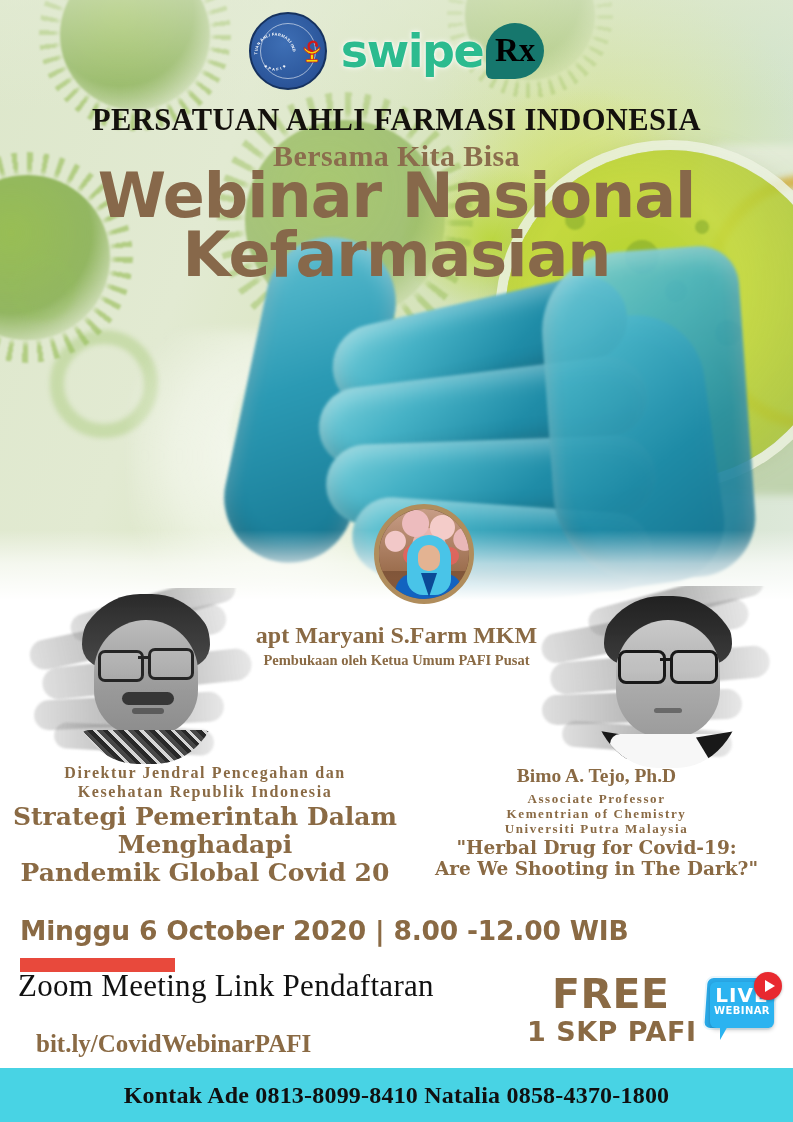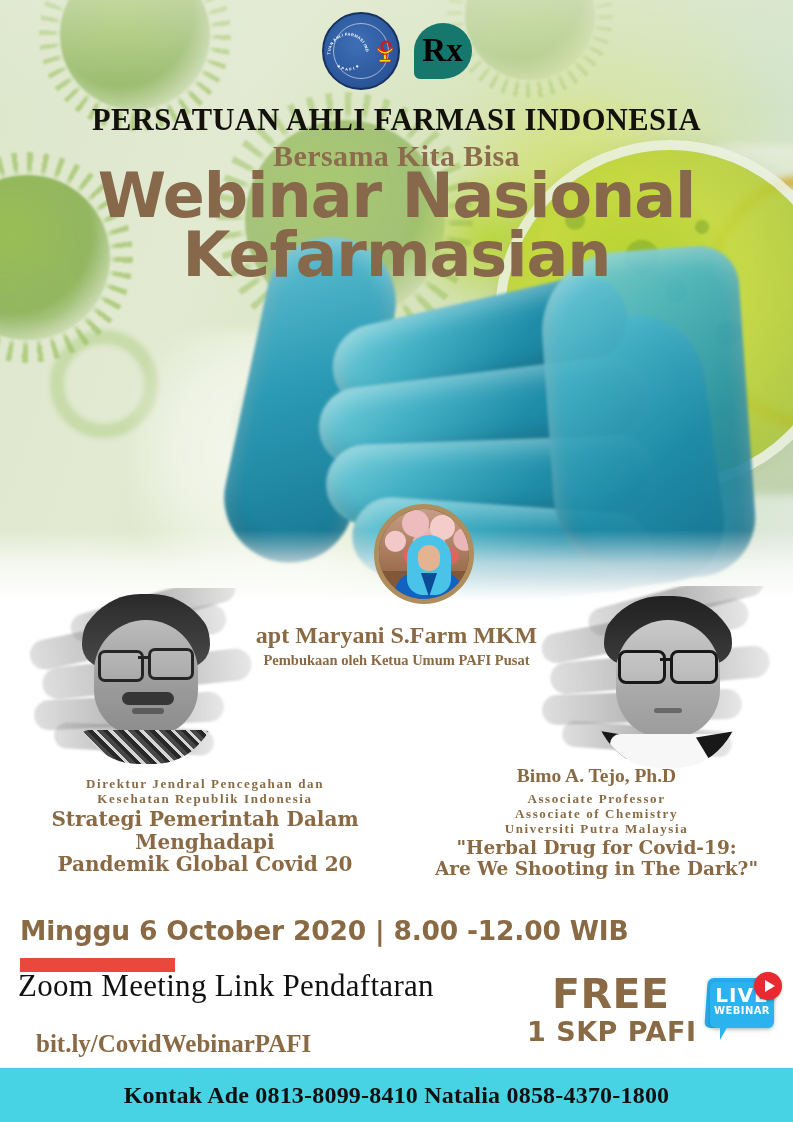--- a/index.html
+++ b/index.html
@@ -198,22 +198,22 @@
   .rp .suit-l{position:absolute;left:2px;top:134px;width:46px;height:38px;background:#1e1e1e;clip-path:polygon(0 0,100% 20%,60% 100%,0 100%);}
   .rp .suit-r{position:absolute;left:104px;top:134px;width:46px;height:38px;background:#1e1e1e;clip-path:polygon(0 20%,100% 0,100% 100%,40% 100%);}
 
   
   .sp-name{font-family:"Liberation Serif",serif;font-weight:bold;color:#8a6a44;text-align:center;}
   .sp-sub{font-family:"Liberation Serif",serif;font-weight:bold;color:#8a6a44;text-align:center;letter-spacing:1.6px;line-height:1.16;}
   .sp-topic{font-family:"DejaVu Serif",serif;font-weight:bold;color:#8a6a44;text-align:center;line-height:1.12;}
 
   .left-col{position:absolute;left:0;top:758px;width:410px;}
   .left-col .sp-name{font-size:21.5px;}
-  .left-col .sp-sub{font-size:13px;margin-top:18px;}
-  .left-col .sp-topic{font-size:20px;margin-top:2px;}
+  .left-col .sp-sub{font-size:16px;margin-top:6px;}
+  .left-col .sp-topic{font-size:25px;margin-top:2px;}
 
   .right-col{position:absolute;left:400px;top:765px;width:393px;}
   .right-col .sp-name{font-size:19.5px;}
   .right-col .sp-sub{font-size:13px;margin-top:4px;}
   .right-col .sp-topic{font-size:18.5px;margin-top:2px;}
 
   
   .datetime{
     position:absolute;left:20px;top:915px;
     font-family:"DejaVu Sans",sans-serif;font-weight:bold;font-size:26.5px;color:#8a6a44;letter-spacing:-.2px;
@@ -310,20 +310,21 @@
       <svg width="40" height="44" viewBox="0 0 40 44">
         <path d="M8 16 Q20 30 32 16 L32 20 Q20 34 8 20 Z" fill="#f5d90a" stroke="#d11a1a" stroke-width="1.4"></path>
         <rect x="17.5" y="27" width="5" height="9" fill="#f5d90a" stroke="#d11a1a" stroke-width="1.2"></rect>
         <rect x="11" y="35" width="18" height="4" rx="1.5" fill="#f5d90a" stroke="#d11a1a" stroke-width="1.2"></rect>
         <path d="M20 22 C14 20 13 12 18 9 C23 6 28 9 27 13" fill="none" stroke="#d11a1a" stroke-width="3.4" stroke-linecap="round"></path>
         <circle cx="27" cy="13.5" r="2.2" fill="#d11a1a"></circle>
       </svg>
     </div>
 
     <div class="swipe-logo">
+      <div class="swipe-word">swipe</div>
       <div class="rx-bubble">
         <span>Rx</span>
       </div>
     </div>
   </div>
 
   <div class="org-name">PERSATUAN AHLI FARMASI INDONESIA</div>
   <div class="tagline">Bersama Kita Bisa</div>
   <div class="main-title">
     <span>Webinar Nasional</span>
@@ -387,21 +388,21 @@
     <div class="sp-topic">
       <div>Strategi Pemerintah Dalam Menghadapi</div>
       <div>Pandemik Global Covid  20</div>
     </div>
   </div>
 
   <div class="right-col">
     <div class="sp-name">Bimo A. Tejo, Ph.D</div>
     <div class="sp-sub">
       <div>Associate Professor</div>
-      <div>Associate of Chemistry</div>
+      <div>Kementrian of Chemistry</div>
       <div>Universiti Putra Malaysia</div>
     </div>
     <div class="sp-topic">
       <div>"Herbal Drug for Covid-19:</div>
       <div>Are We Shooting in The Dark?"</div>
     </div>
   </div>
 
   <div class="datetime">Minggu  6 October  2020 | 8.00 -12.00 WIB</div>
   <div class="redbar"></div>

